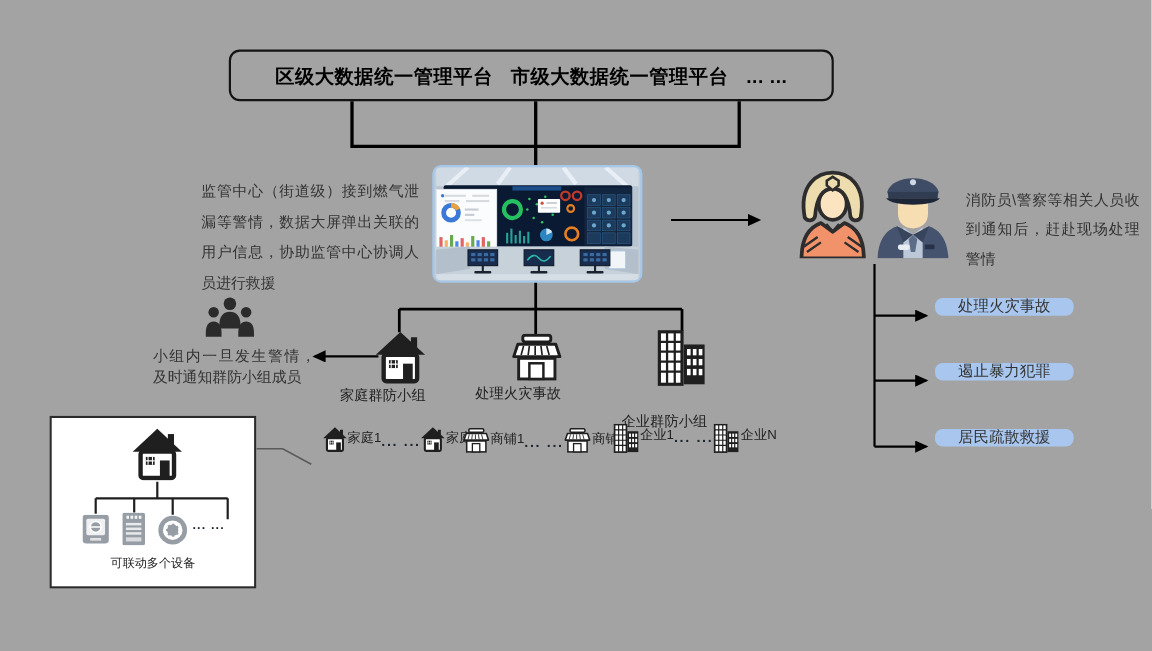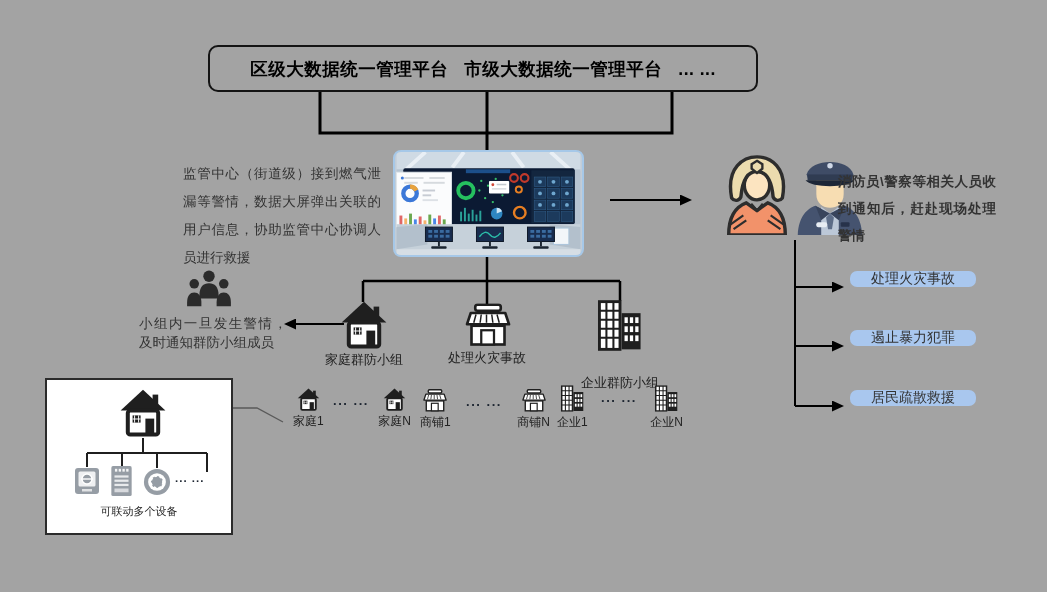--- a/index.html
+++ b/index.html
@@ -7,34 +7,34 @@
          font-family:"Liberation Sans","DejaVu Sans",sans-serif;color:#333;}
   .abs{position:absolute;}
   svg{display:block;}
   
   .platform-box{left:208px;top:45px;width:550px;height:47px;border:2.5px solid #141414;
     border-radius:10px;display:flex;align-items:center;justify-content:center;box-sizing:border-box;}
   .platform-box span{font-size:17.5px;font-weight:bold;color:#000;white-space:pre;letter-spacing:.5px;}
   
   .note{font-size:13.5px;color:#333;word-break:break-all;text-align:justify;}
   .supervision-note{left:183px;top:160px;width:198px;line-height:28px;font-family:Liberation Serif, serif;}
-  .responder-note{left:838px;top:168px;width:158px;line-height:27px;font-weight:bold;}
+  .responder-note{left:878px;top:168px;width:158px;line-height:27px;}
   .alert-note{left:139px;top:314px;width:148px;line-height:19px;}
   
   .control-room{left:393px;top:150px;width:191px;height:107px;border:2px solid #a6c8e8;
     border-radius:8px;overflow:hidden;box-sizing:border-box;background:#c2cdd8;}
   
   .task-box{left:850px;width:126px;height:16px;background:#a9c7ee;border-radius:7px;
     display:flex;align-items:center;justify-content:center;}
   .task-box span{font-size:14px;color:#333;}
   
-  .group-label{width:110px;text-align:center;font-size:13px;color:#222;}
+  .group-label{width:110px;text-align:left;font-size:13px;color:#222;}
   
   .cluster{display:flex;justify-content:space-between;align-items:flex-start;}
-  .unit{display:flex;flex-direction:column;align-items:center;}
+  .unit{display:flex;flex-direction:row;align-items:flex-start;}
   .unit-label{font-size:12px;color:#222;margin-top:2px;white-space:nowrap;}
   .dots{font-size:13px;font-weight:bold;color:#1c2430;letter-spacing:1.5px;white-space:nowrap;}
   .cluster .dots{margin-top:5px;}
   
   .device-box{left:45px;top:378px;width:188px;height:157px;border:2px solid #2b2b2b;
     background:#fff;box-sizing:border-box;}
   .device-box-label{position:absolute;left:0;right:0;top:124px;text-align:center;
     font-size:11px;color:#222;}
   .device-dots{position:absolute;left:128px;top:92px;width:58px;font-size:11.5px;
     font-weight:bold;color:#1c2430;letter-spacing:1px;white-space:nowrap;}

